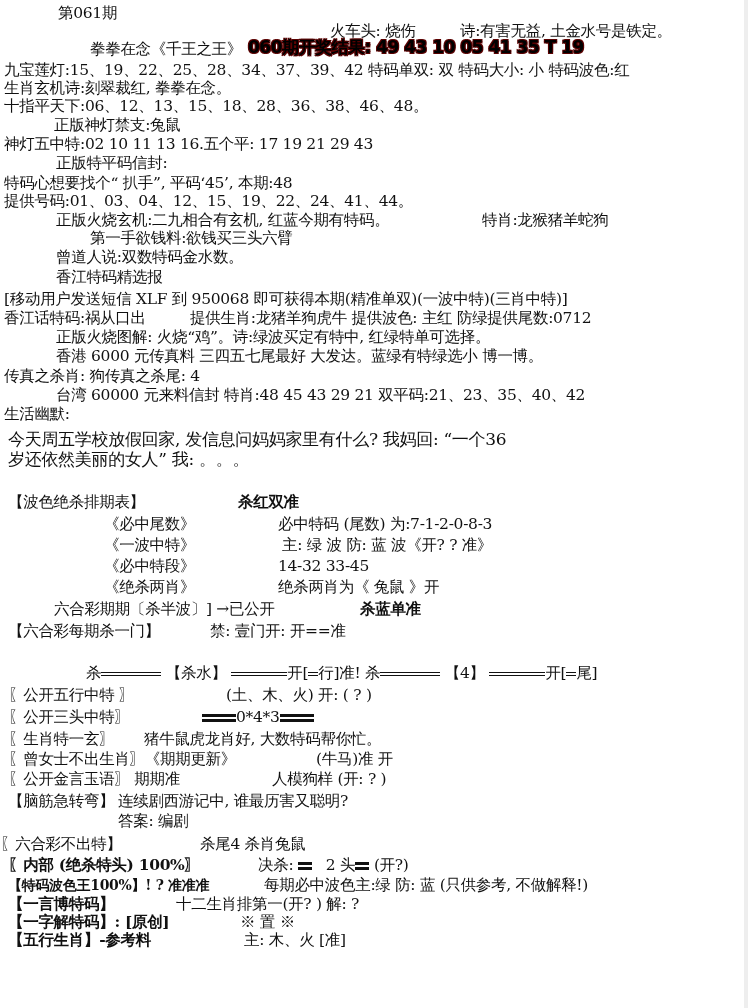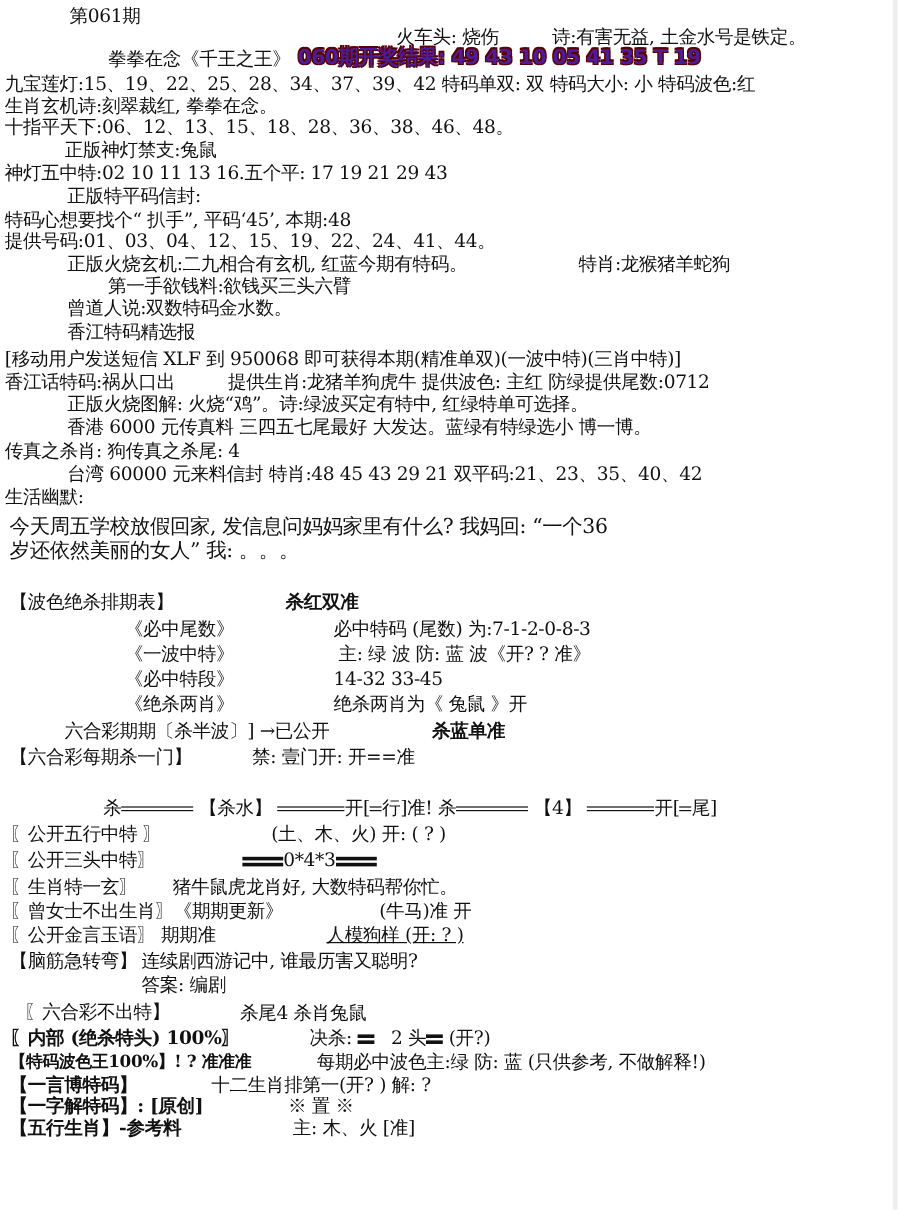--- a/index.html
+++ b/index.html
@@ -6,21 +6,21 @@
   body { width:748px; height:1008px; position:relative; overflow:hidden;
          font-family:"DejaVu Serif","Liberation Serif",serif; color:#111; }
   .page { position:absolute; left:0; top:0; width:748px; height:1008px; background:#fff; }
   .scrollbar { position:absolute; right:0; top:0; width:4px; height:1008px; background:#eee; }
   .ln { position:absolute; white-space:nowrap; font-size:15.5px; line-height:18px; letter-spacing:-0.3px; }
   .sm { font-size:14px; }
   .lg { font-size:17px; line-height:22px; }
   .b { font-weight:bold; }
   .red-banner { position:absolute; left:248px; top:36px; white-space:nowrap;
                 font-family:"DejaVu Sans","Liberation Sans",sans-serif; font-weight:bold;
-                font-size:17px; letter-spacing:-0.5px; color:#4c1d95;
+                font-size:17px; letter-spacing:-0.5px; color:#000000;
                 text-shadow: 1px 1px 0 #5a0000, -1px -1px 0 #5a0000, 1px -1px 0 #5a0000, -1px 1px 0 #5a0000; }
   .bar { display:inline-block; vertical-align:middle; }
   .thick { border-top:3px solid #111; border-bottom:3px solid #111; height:2px; }
   .sep { display:inline-block; vertical-align:middle; border-top:1px solid #111; border-bottom:1px solid #111; height:2px; }
 </style>
 </head>
 <body>
 
 <div class="page">
 
@@ -93,27 +93,27 @@
     <span class="bar thick" style="width:34px;"></span><span>0*4*3</span><span class="bar thick" style="width:34px;"></span>
   </div>
 
   <div class="ln" style="left:8px;top:730px;">〖生肖特一玄〗</div>
   <div class="ln" style="left:144px;top:730px;">猪牛鼠虎龙肖好, 大数特码帮你忙。</div>
 
   <div class="ln" style="left:8px;top:750px;">〖曾女士不出生肖〗《期期更新》</div>
   <div class="ln" style="left:316px;top:750px;">(牛马)准 开</div>
 
   <div class="ln" style="left:8px;top:770px;">〖公开金言玉语〗 期期准</div>
-  <div class="ln" style="left:272px;top:770px;text-decoration:underline;">人模狗样 (开: ? )</div>
+  <div class="ln" style="left:272px;top:770px;">人模狗样 (开: ? )</div>
 
   <div class="ln" style="left:8px;top:792px;">【脑筋急转弯】</div>
   <div class="ln" style="left:118px;top:792px;">连续剧西游记中, 谁最历害又聪明?</div>
   <div class="ln" style="left:118px;top:812px;">答案: 编剧</div>
 
-  <div class="ln" style="left:20px;top:835px;font-family:Liberation Serif, serif;">〖六合彩不出特】</div>
+  <div class="ln" style="left:0;top:835px;">〖六合彩不出特】</div>
   <div class="ln" style="left:200px;top:835px;">杀尾4   杀肖兔鼠</div>
 
   <div class="ln b" style="left:8px;top:856px;">〖内部 (绝杀特头) 100%〗</div>
   <div class="ln" style="left:258px;top:856px;">
     <span>决杀:</span>
     <span class="bar thick" style="width:14px;"></span>
     &nbsp;&nbsp;<span>2  头</span><span class="bar thick" style="width:14px;"></span>
     <span>(开?)</span>
   </div>
 

